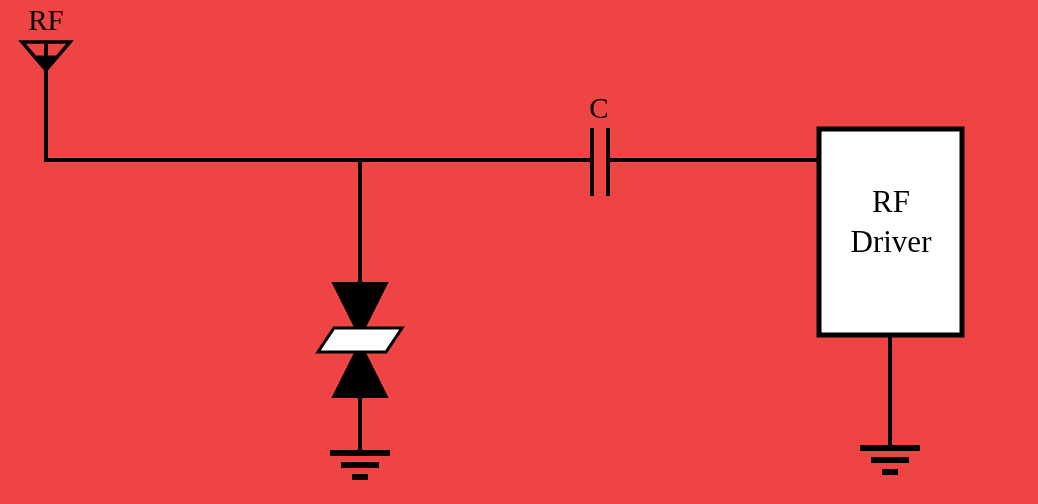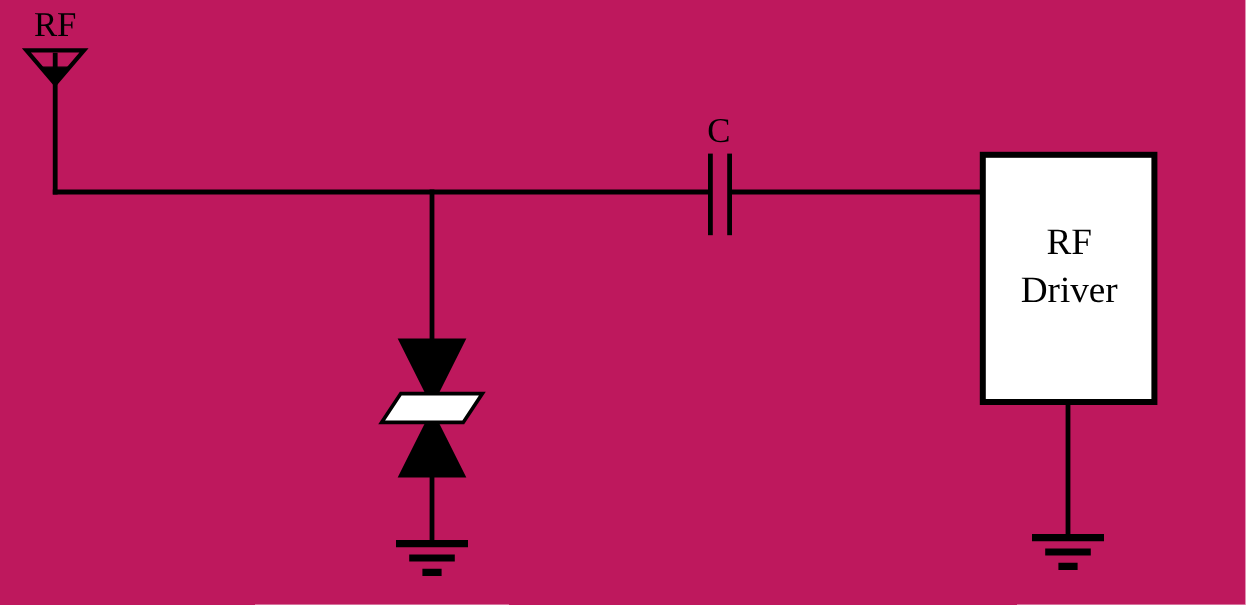--- a/index.html
+++ b/index.html
@@ -4,21 +4,21 @@
 <style>
   html, body {
     margin: 0;
     padding: 0;
     background: #ffffff;
   }
   .canvas {
     position: relative;
     width: 1038px;
     height: 504px;
-    background: #be185d;
+    background: #ef4444;
     font-family: "Liberation Serif", "DejaVu Serif", serif;
   }
   svg text {
     font-family: "Liberation Serif", "DejaVu Serif", serif;
     fill: #000000;
   }
   .label-lg { font-size: 31px; }
   .label-md { font-size: 29px; }
 </style>
 </head>

